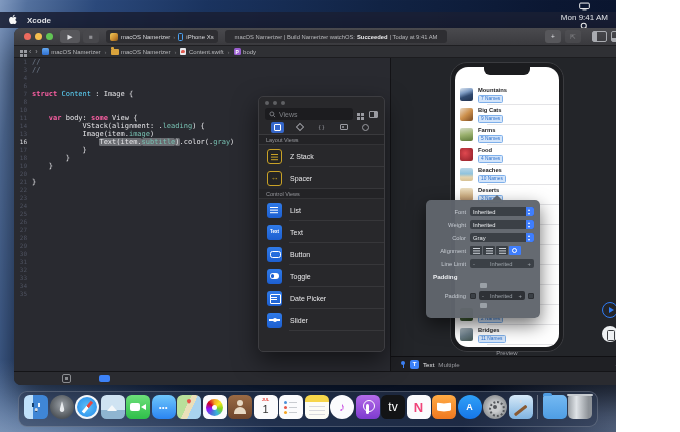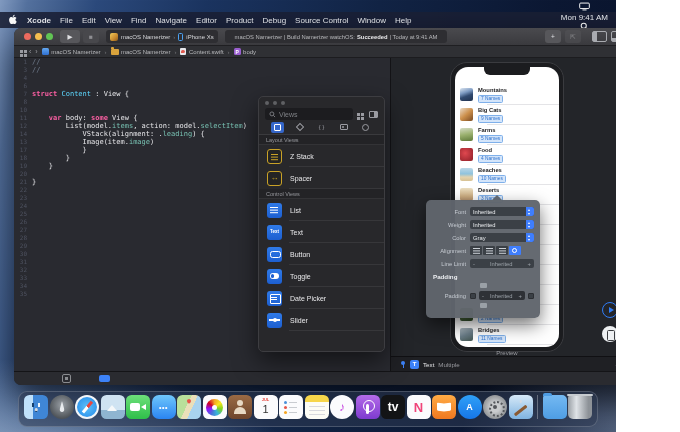--- a/index.html
+++ b/index.html
@@ -197,21 +197,21 @@
   .dk-reminders::before{content:'';position:absolute;left:5px;top:6px;width:3px;height:3px;border-radius:50%;background:#4a90d9;box-shadow:0 5px #e8564a,0 10px #f5a623;}
   .dk-reminders::after{content:'';position:absolute;left:10px;top:7px;width:8px;height:1.2px;background:#c9ccd1;box-shadow:0 5px #c9ccd1,0 10px #c9ccd1;}
   .dk-notes{background:linear-gradient(180deg,#f7d64a 0 30%,#fdfdf6 30%);}
   .dk-notes::after{content:'';position:absolute;left:4px;top:11px;width:16px;height:1.2px;background:#d9dade;box-shadow:0 4px #d9dade,0 8px #d9dade;}
   .dk-music{background:#fbfbfd;border-radius:50%;}
   .dk-music .gl{color:#c84ae0;font-size:12px;}
   .dk-podcasts{background:linear-gradient(180deg,#b46be8,#7e3bd0);}
   .dk-podcasts::before{content:'';position:absolute;left:7px;top:5px;width:10px;height:10px;border:1.4px solid #fff;border-radius:50%;}
   .dk-podcasts::after{content:'';position:absolute;left:10.5px;top:8.5px;width:3px;height:10px;border-radius:2px;background:#fff;}
   .dk-tv{background:#131416;}
-  .dk-tv .gl{font-size:12px;font-weight:bold;}
+  .dk-tv .gl{font-size:12px;font-weight:normal;}
   .dk-news{background:#fbfbfd;}
   .dk-news .gl{color:#f0447a;font-size:13px;}
   .dk-books{background:linear-gradient(180deg,#ffab45,#f07820);}
   .dk-books::before{content:'';position:absolute;left:5px;top:8px;width:7px;height:8px;background:#fff;transform:skewY(8deg);border-radius:1px 0 0 1px;}
   .dk-books::after{content:'';position:absolute;right:5px;top:8px;width:7px;height:8px;background:#fff;transform:skewY(-8deg);border-radius:0 1px 1px 0;}
   .dk-appstore{background:linear-gradient(180deg,#2fa0f7,#1676e8);border-radius:50%;}
   .dk-settings{background:radial-gradient(circle,#caccce 28%,#8b8e91 75%);border-radius:50%;}
   .dk-settings::before{content:'';position:absolute;left:6px;top:6px;width:12px;height:12px;border:2px dotted #55585c;border-radius:50%;}
   .dk-settings::after{content:'';position:absolute;left:10px;top:10px;width:4px;height:4px;border-radius:50%;background:#55585c;}
   .dk-xcode{background:linear-gradient(180deg,#d6e9f8,#7fb3e0);}
@@ -227,33 +227,20 @@
 
 <div id="screen">
 
   <div id="menubar" class="abs">
     <span class="mi" style="margin-right:10px;">
       <svg width="9" height="11" viewBox="0 0 14 17" fill="#fff">
           <path d="M11.6 9c0-1.8 1.5-2.7 1.6-2.8-.9-1.3-2.2-1.4-2.7-1.5-1.1-.1-2.2.7-2.8.7-.6 0-1.5-.7-2.4-.7-1.2 0-2.4.7-3 1.8-1.3 2.2-.3 5.5.9 7.3.6.9 1.3 1.9 2.3 1.8.9 0 1.3-.6 2.4-.6s1.4.6 2.4.6 1.6-.9 2.2-1.8c.7-1 1-2 1-2.1-.1 0-1.9-.7-1.9-2.7zM9.6 3.4c.5-.6.8-1.4.7-2.2-.7 0-1.6.5-2.1 1.1-.5.5-.9 1.4-.8 2.2.8.1 1.7-.5 2.2-1.1z"></path>
         </svg>
     </span>
     <span class="mi app">Xcode</span>
-    <span id="menu-items" style="display:flex;">
-        <span class="mi">File</span>
-        <span class="mi">Edit</span>
-        <span class="mi">View</span>
-        <span class="mi">Find</span>
-        <span class="mi">Navigate</span>
-        <span class="mi">Editor</span>
-        <span class="mi">Product</span>
-        <span class="mi">Debug</span>
-        <span class="mi">Source Control</span>
-        <span class="mi">Window</span>
-        <span class="mi">Help</span>
-      </span>
     <span id="mb-right">
       <span><svg width="11" height="9" viewBox="0 0 16 12">
             <path d="M1.5 4.2a10 10 0 0 1 13 0" fill="none" stroke="#fff" stroke-width="1.6"></path>
             <path d="M4 7a6.2 6.2 0 0 1 8 0" fill="none" stroke="#fff" stroke-width="1.6"></path>
             <circle cx="8" cy="10" r="1.6" fill="#fff"></circle>
           </svg></span>
       <span><svg width="11" height="9" viewBox="0 0 16 12">
             <rect x="1" y="1" width="14" height="8" rx="1.5" fill="none" stroke="#fff" stroke-width="1.4"></rect>
             <path d="M5 11h6" stroke="#fff" stroke-width="1.4"></path>
           </svg></span>
@@ -329,27 +316,27 @@
         <span class="jb-sq lines"></span>
         <span class="jb-sq plus"></span>
       </span>
     </div>
 
     <div id="editor" class="abs">
         <div class="cl"><span class="ln">1</span><span class="ct"><span class="tok cm">//</span></span></div>
         <div class="cl"><span class="ln">3</span><span class="ct"><span class="tok cm">//</span></span></div>
         <div class="cl"><span class="ln">4</span><span class="ct"></span></div>
         <div class="cl"><span class="ln">6</span><span class="ct"></span></div>
-        <div class="cl"><span class="ln">7</span><span class="ct"><span class="tok kw">struct</span><span class="tok pl"> </span><span class="tok ty">Content</span><span class="tok pl"> : View {</span></span></div>
+        <div class="cl"><span class="ln">7</span><span class="ct"><span class="tok kw">struct</span><span class="tok pl"> </span><span class="tok ty">Content</span><span class="tok pl"> : Image {</span></span></div>
         <div class="cl"><span class="ln">8</span><span class="ct"></span></div>
         <div class="cl"><span class="ln">10</span><span class="ct"></span></div>
         <div class="cl"><span class="ln">11</span><span class="ct"><span class="tok pl">    </span><span class="tok kw">var</span><span class="tok pl"> body: </span><span class="tok kw">some</span><span class="tok pl"> View {</span></span></div>
-        <div class="cl"><span class="ln">12</span><span class="ct"><span class="tok pl">        List(model.</span><span class="tok pr">items</span><span class="tok pl">, action: model.</span><span class="tok pr">selectItem</span><span class="tok pl">)</span></span></div>
         <div class="cl"><span class="ln">14</span><span class="ct"><span class="tok pl">            VStack(alignment: .</span><span class="tok pr">leading</span><span class="tok pl">) {</span></span></div>
         <div class="cl"><span class="ln">13</span><span class="ct"><span class="tok pl">            Image(item.</span><span class="tok pr">image</span><span class="tok pl">)</span></span></div>
+        <div class="cl"><span class="ln hl">16</span><span class="ct"><span class="tok pl">                </span><span class="tok pl sel">Text(item.</span><span class="tok pr sel">subtitle</span><span class="tok pl sel">)</span><span class="tok pl">.color(.</span><span class="tok pr">gray</span><span class="tok pl">)</span></span></div>
         <div class="cl"><span class="ln">17</span><span class="ct"><span class="tok pl">            }</span></span></div>
         <div class="cl"><span class="ln">18</span><span class="ct"><span class="tok pl">        }</span></span></div>
         <div class="cl"><span class="ln">19</span><span class="ct"><span class="tok pl">    }</span></span></div>
         <div class="cl"><span class="ln">20</span><span class="ct"></span></div>
         <div class="cl"><span class="ln">21</span><span class="ct"><span class="tok pl">}</span></span></div>
         <div class="cl"><span class="ln">22</span><span class="ct"></span></div>
         <div class="cl"><span class="ln">23</span><span class="ct"></span></div>
         <div class="cl"><span class="ln">24</span><span class="ct"></span></div>
         <div class="cl"><span class="ln">25</span><span class="ct"></span></div>
         <div class="cl"><span class="ln">26</span><span class="ct"></span></div>

